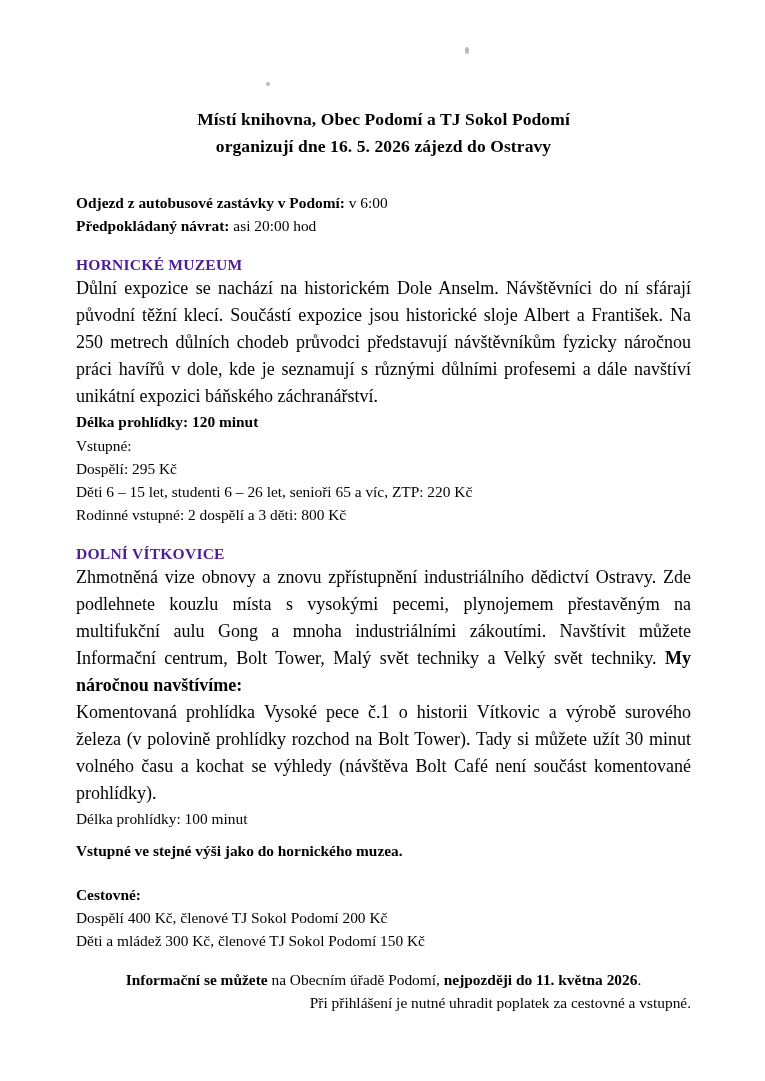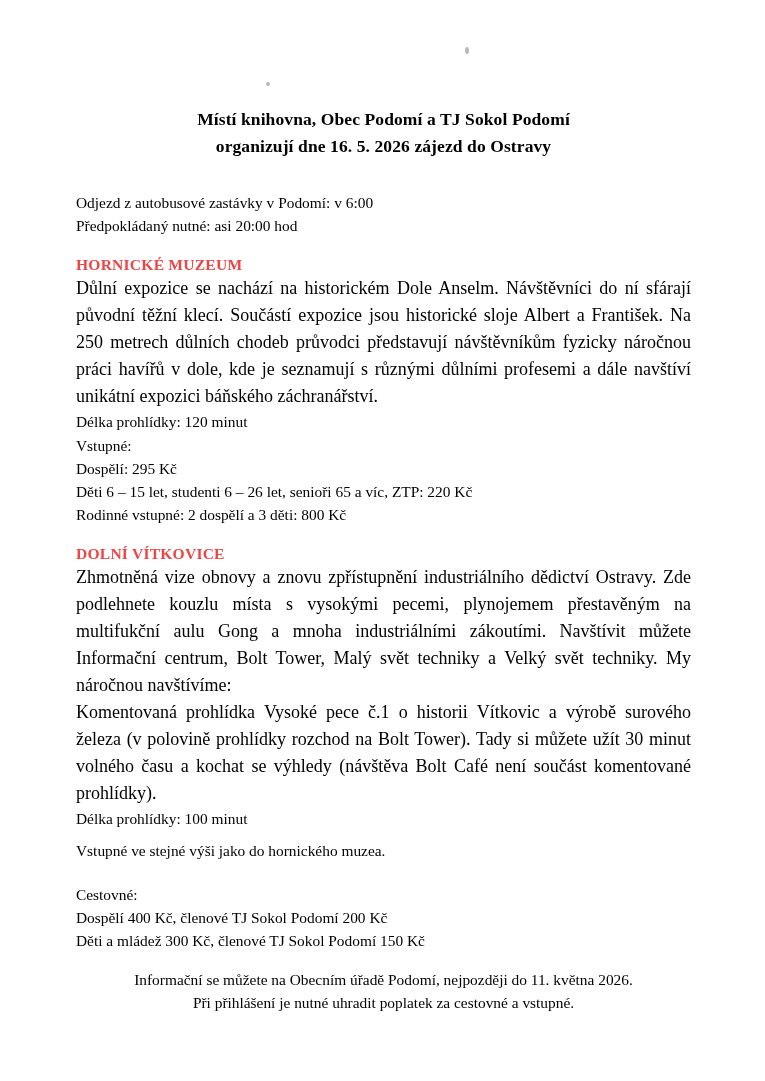--- a/index.html
+++ b/index.html
@@ -40,44 +40,44 @@
   .line {
     font-size: 15.4px;
     line-height: 1.50;
     text-align: justify;
     text-justify: inter-word;
   }
   .line.nojust {
     text-align: left;
   }
   .b {
-    font-weight: normal;
+    font-weight: bold;
   }
   .section-head {
-    color: #ef4444;
+    color: #4c1d95;
     font-weight: bold;
     font-size: 15.6px;
     margin-top: 19px;
     margin-bottom: 1px;
     letter-spacing: 0.2px;
   }
   .spacer-sm { height: 9px; }
   .spacer-md { height: 15px; }
   .spacer-lg { height: 21px; }
   .para {
     font-size: 18px;
     line-height: 1.50;
     text-align: justify;
     text-justify: inter-word;
   }
   .center {
     text-align: center;
   }
   .indent-center {
-    text-align: center;
+    text-align: right;
   }
   .footer-line {
     font-size: 15.4px;
     line-height: 1.52;
   }
   .speck {
     position: absolute;
     background: #b9b9b9;
     border-radius: 50%;
   }
@@ -92,21 +92,21 @@
 
   <div class="title-block">
     <div class="title-line">Místí knihovna, Obec Podomí a TJ Sokol Podomí</div>
     <div class="title-line">organizují dne 16. 5.  2026 zájezd do Ostravy</div>
   </div>
 
   <div class="spacer-sm"></div>
 
   <div class="block">
     <div class="line nojust"><span class="b">Odjezd z autobusové zastávky v Podomí:</span><span> v 6:00</span></div>
-    <div class="line nojust"><span class="b">Předpokládaný nutné:</span><span> asi 20:00 hod</span></div>
+    <div class="line nojust"><span class="b">Předpokládaný návrat:</span><span> asi 20:00 hod</span></div>
   </div>
 
   <div class="section-head">HORNICKÉ MUZEUM</div>
 
   <div class="para">Důlní expozice se nachází na historickém Dole Anselm.  Návštěvníci do ní sfárají původní těžní klecí. Součástí expozice jsou historické sloje Albert a František. Na 250 metrech důlních chodeb průvodci představují návštěvníkům fyzicky náročnou práci havířů v dole, kde je seznamují s různými důlními profesemi a dále navštíví unikátní expozici báňského záchranářství.</div>
 
   <div class="line nojust b">Délka prohlídky: 120 minut</div>
   <div class="line nojust">Vstupné:</div>
   <div class="line nojust">Dospělí: 295 Kč</div>
   <div class="line nojust">Děti 6 – 15 let, studenti 6 – 26 let, senioři 65 a víc, ZTP: 220 Kč</div>

